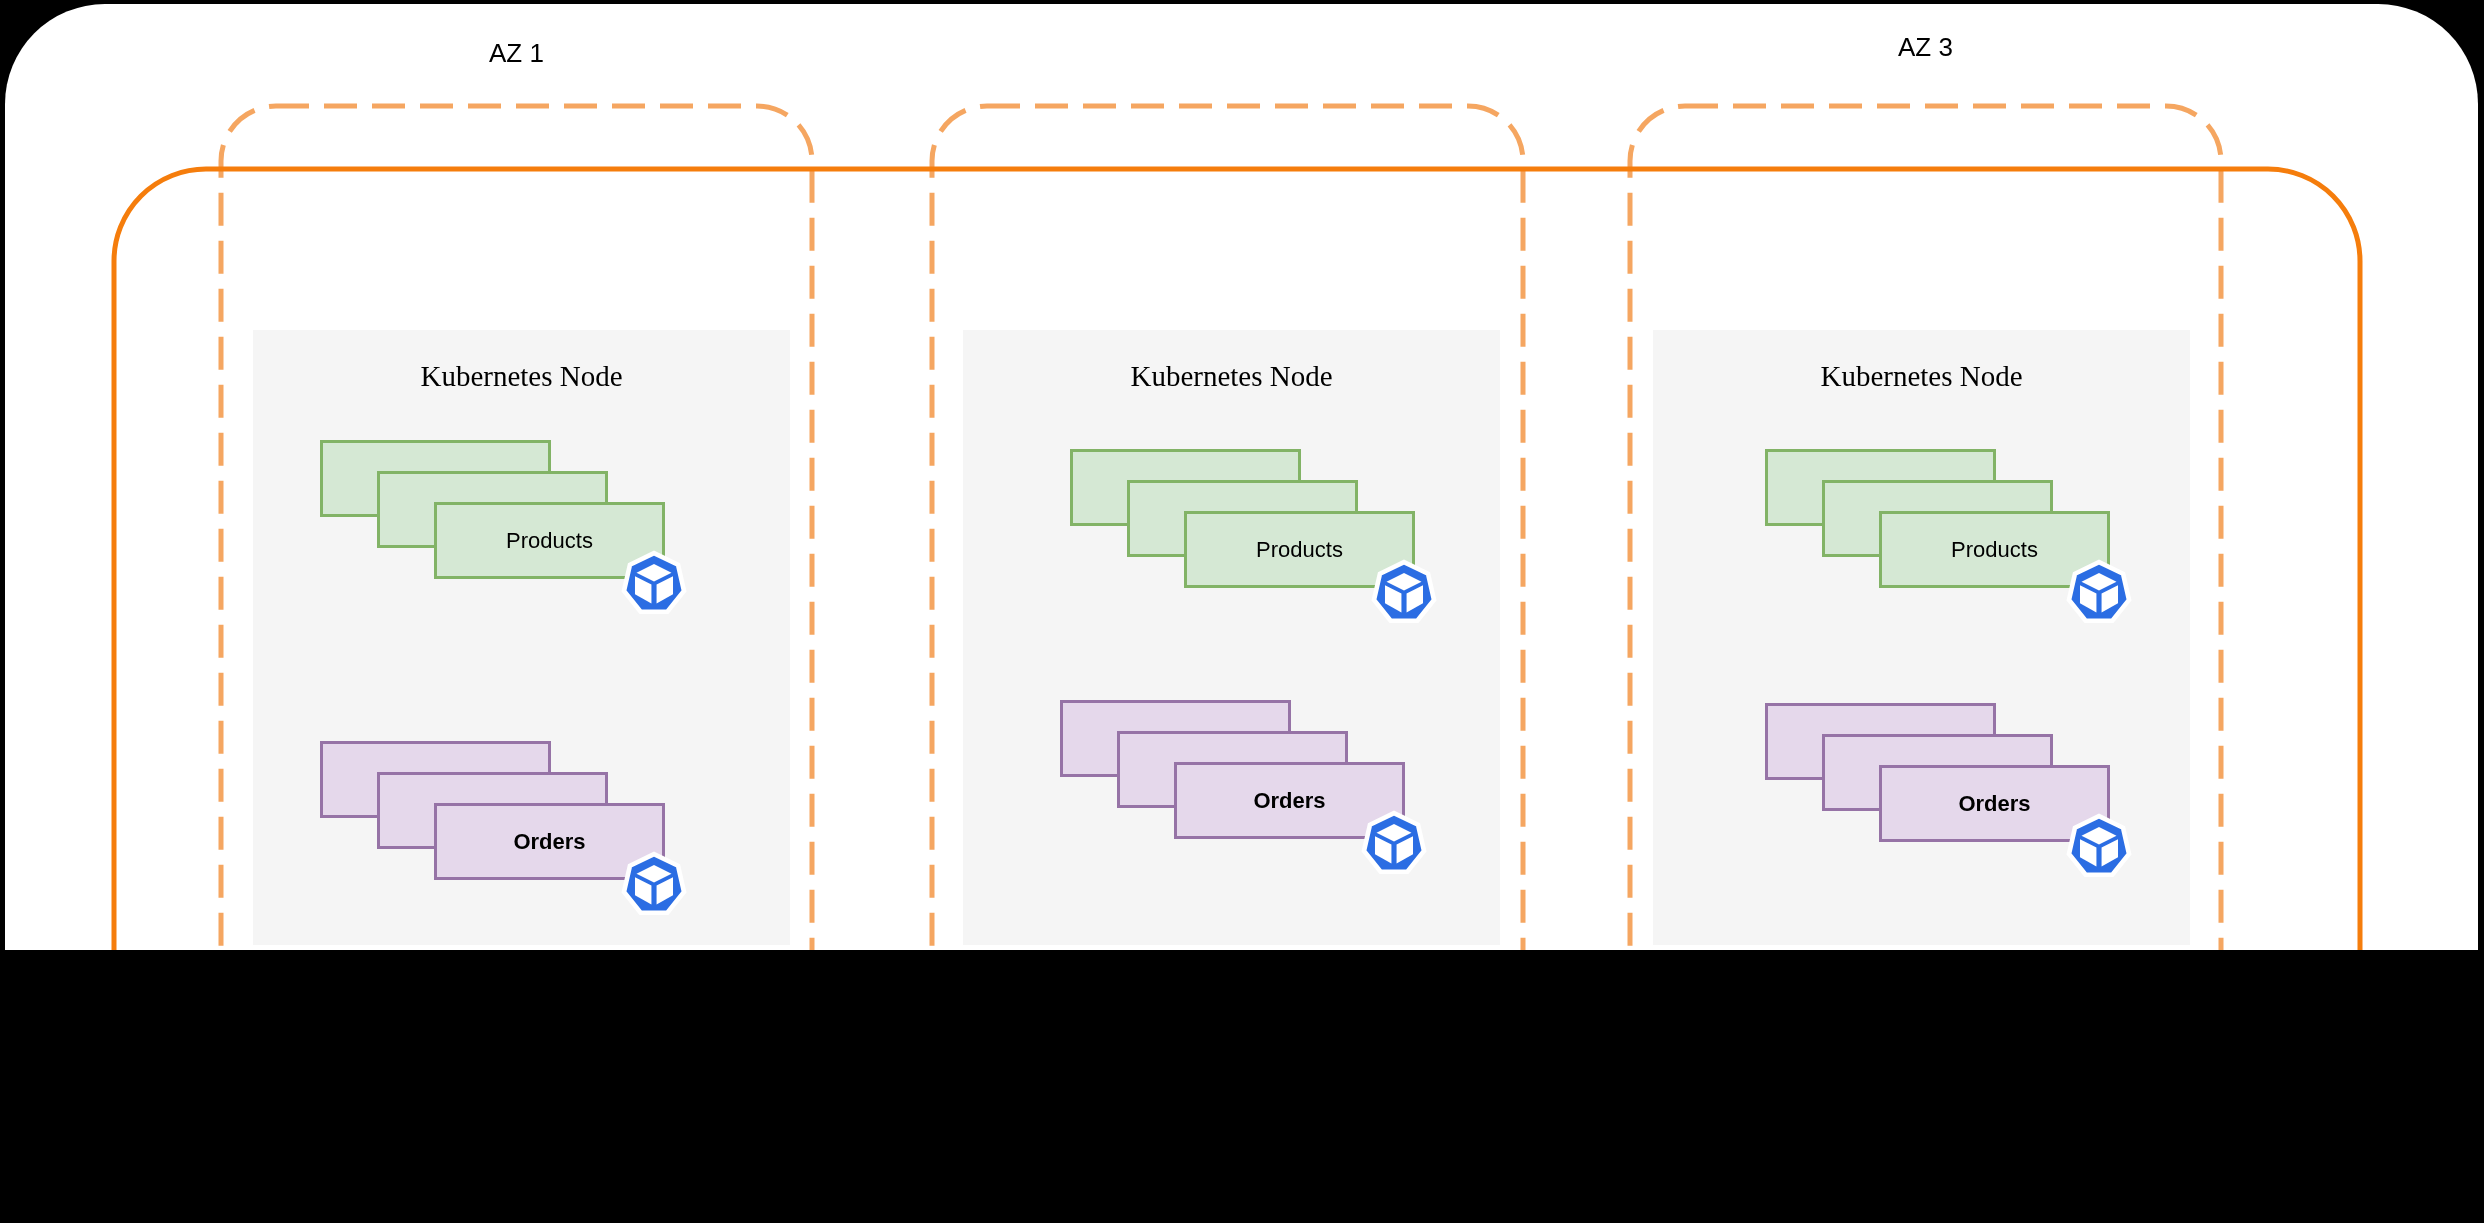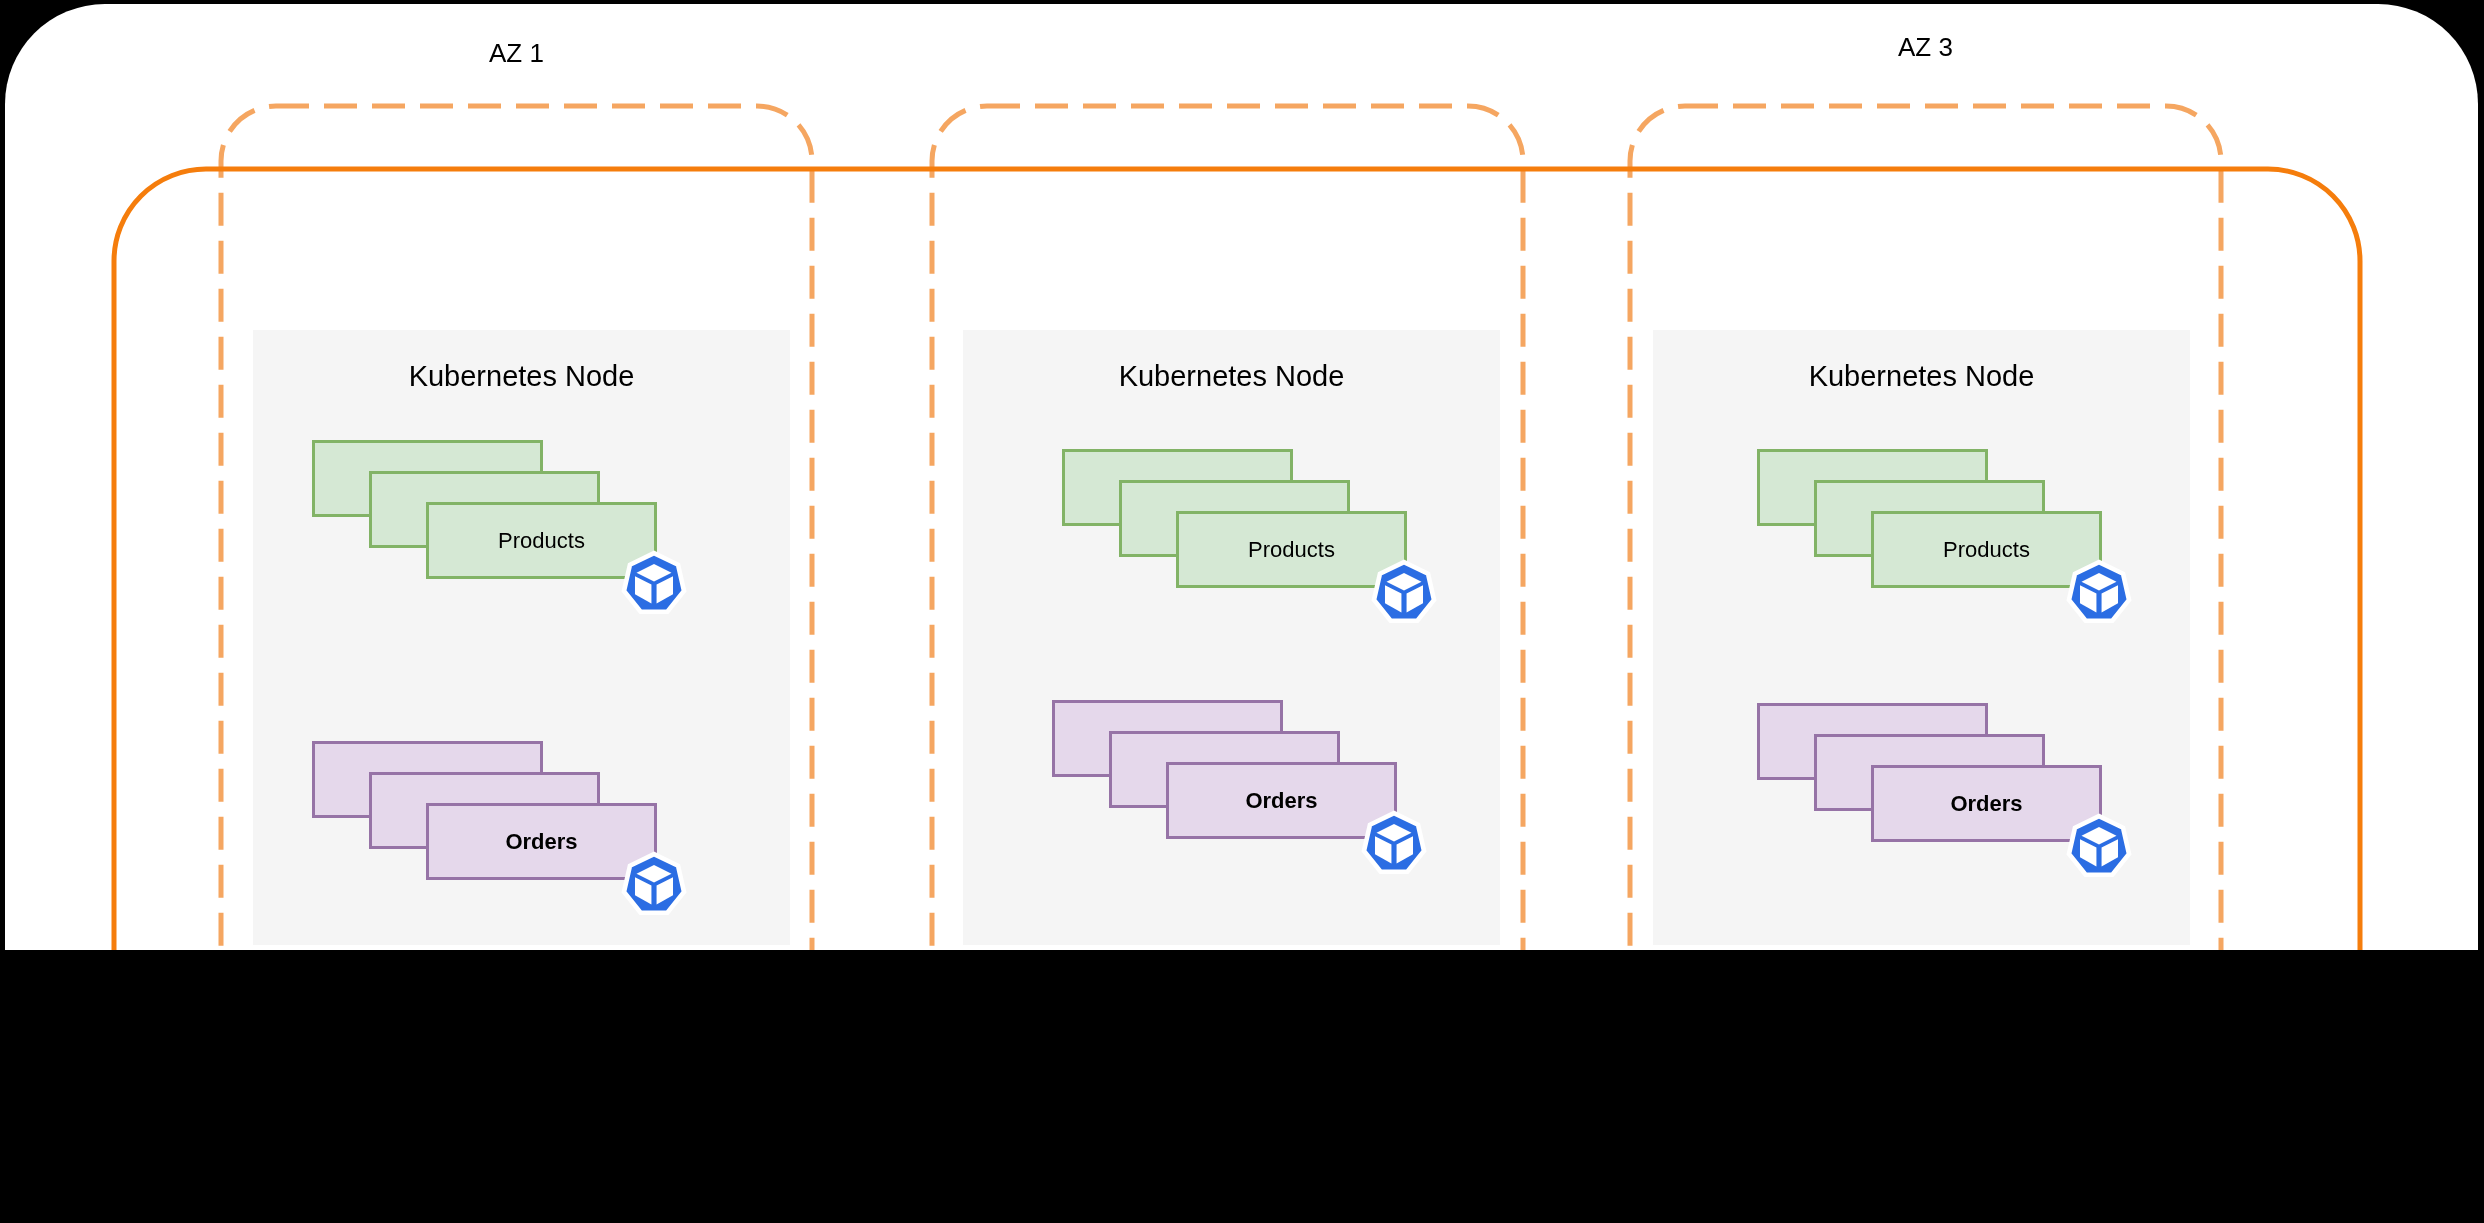--- a/index.html
+++ b/index.html
@@ -22,27 +22,28 @@
     font-size:26px;line-height:30px;z-index:3;
   }
   .az-label.az3{top:32px;}
 
   .node-box{
     position:absolute;top:330px;width:537px;height:615px;
     background:var(--node-bg);z-index:3;
   }
   .node-title{
     position:absolute;top:30px;left:0;width:100%;text-align:center;
-    font-size:29px;line-height:32px;
+    font-size:29px;line-height:32px;font-family:Liberation Serif, serif;
   }
 
   .stack{position:absolute;width:382px;height:186px;z-index:3;}
   .layer{
     position:absolute;width:231px;height:77px;box-sizing:border-box;
     border:3px solid;
+    margin-left:8px;
   }
   .layer.l1{left:0;top:0;}
   .layer.l2{left:57px;top:31px;}
   .layer.l3{
     left:114px;top:62px;display:flex;align-items:center;justify-content:center;
     font-size:22px;
   }
   .stack.green .layer{background:var(--green-fill);border-color:var(--green-stroke);}
   .stack.purple .layer{background:var(--purple-fill);border-color:var(--purple-stroke);font-weight:bold;}
   .pod-icon{position:absolute;left:305px;top:107px;width:74px;height:74px;z-index:4;}

